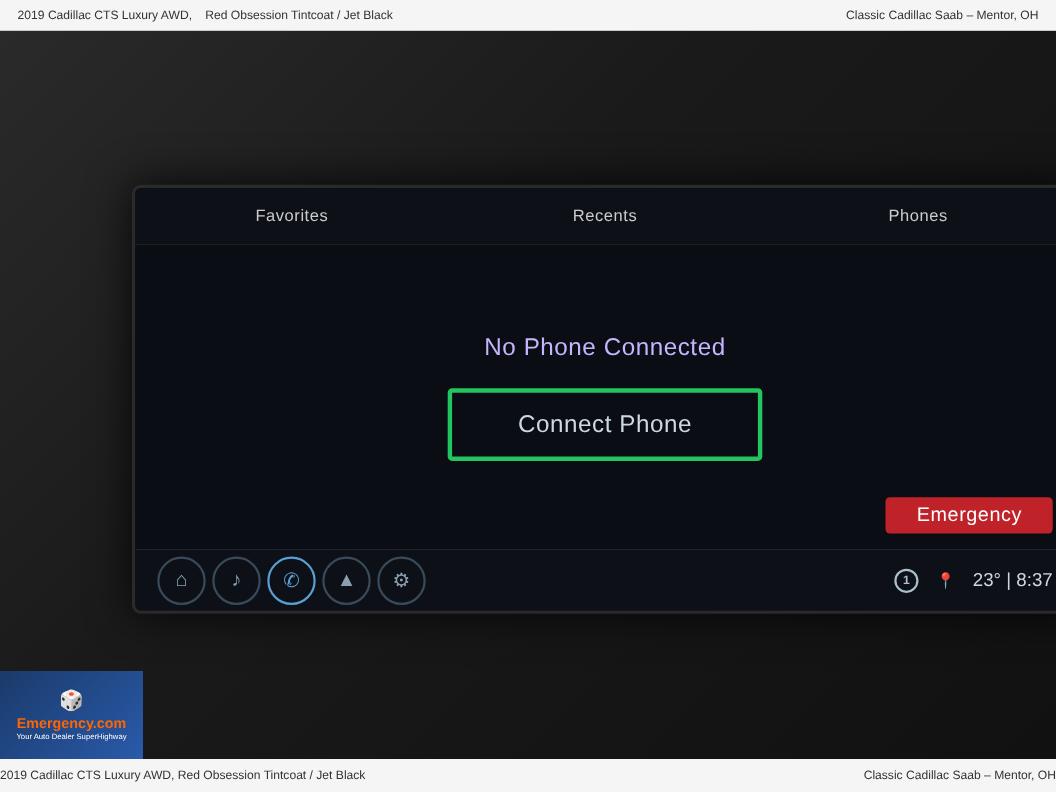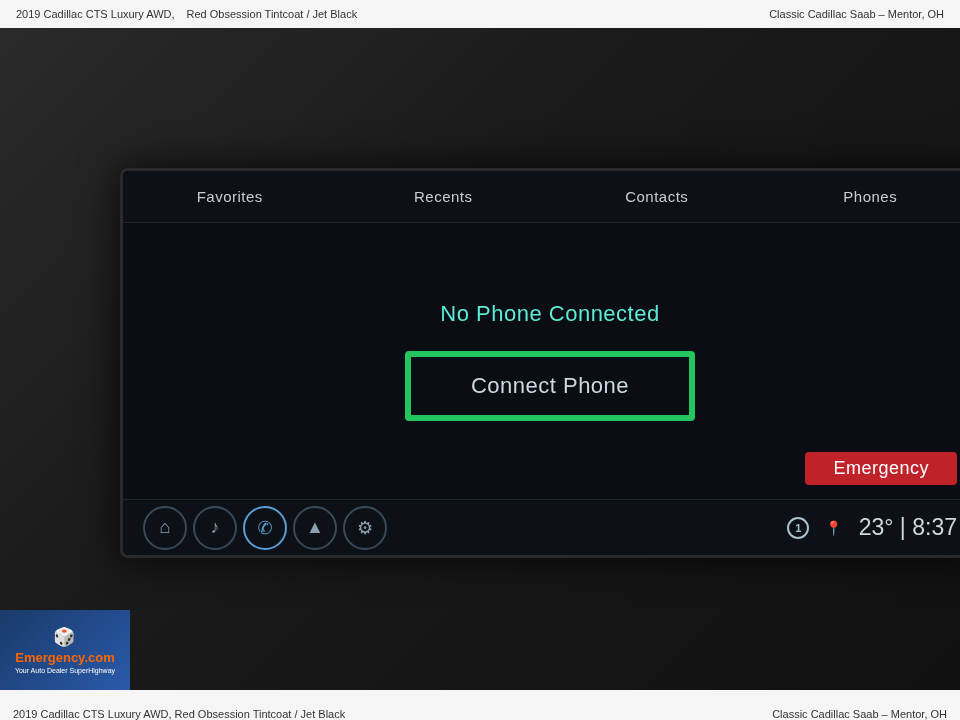--- a/index.html
+++ b/index.html
@@ -105,29 +105,29 @@
       flex-direction: column;
       align-items: center;
       justify-content: center;
       height: calc(100% - 52px - 56px);
       background: #0a0e14;
       padding: 20px;
       position: relative;
     }
 
     .no-phone-text {
-      color: #5eead4;
+      color: #c4b5fd;
       font-size: 22px;
       margin-bottom: 24px;
       font-weight: 300;
       letter-spacing: 0.5px;
     }
 
     .connect-phone-btn {
-      border: 6px solid #22c55e;
+      border: 4px solid #22c55e;
       background: transparent;
       color: #cdd8e0;
       font-size: 22px;
       padding: 16px 60px;
       border-radius: 4px;
       cursor: pointer;
       letter-spacing: 0.5px;
       font-weight: 400;
       min-width: 240px;
       text-align: center;
@@ -205,35 +205,35 @@
       justify-content: center;
       font-size: 11px;
       font-weight: bold;
     }
 
     .status-bar .location-icon {
       font-size: 14px;
     }
 
     .temp-time {
-      font-size: 23px;
+      font-size: 17px;
       color: #cdd8e0;
       font-weight: 400;
     }
 
     
     .dealer-footer {
       position: absolute;
       bottom: 0; left: 0; right: 0;
       height: 30px;
       background: #f5f5f5;
       display: flex;
-      align-items: flex-end;
+      align-items: center;
       justify-content: space-between;
-      padding: 0 13px;
+      padding: 0 0;
       font-size: 11px;
       color: #333;
       z-index: 10;
       margin-top: 36px;
     }
 
     
     .dealer-logo-area {
       position: absolute;
       bottom: 30px;
@@ -282,23 +282,20 @@
 <div class="car-bg">
 
   <div class="screen-bezel">
 
     <div class="tab-bar">
       <div class="tab">
         <span>Favorites</span>
       </div>
       <div class="tab">
         <span>Recents</span>
-      </div>
-      <div class="tab">
-        <span>Contacts</span>
       </div>
       <div class="tab">
         <span>Phones</span>
       </div>
     </div>
 
     <div class="no-phone-label">No Phone</div>
 
     <div class="screen-content">
       <div class="no-phone-text">No Phone Connected</div>

